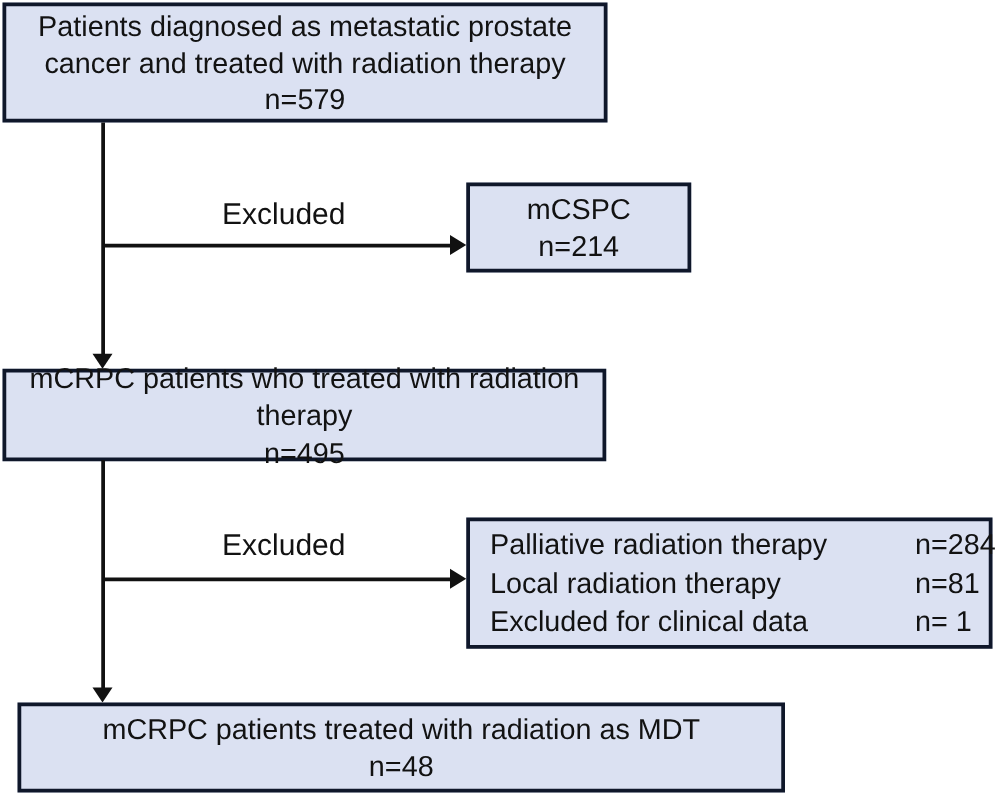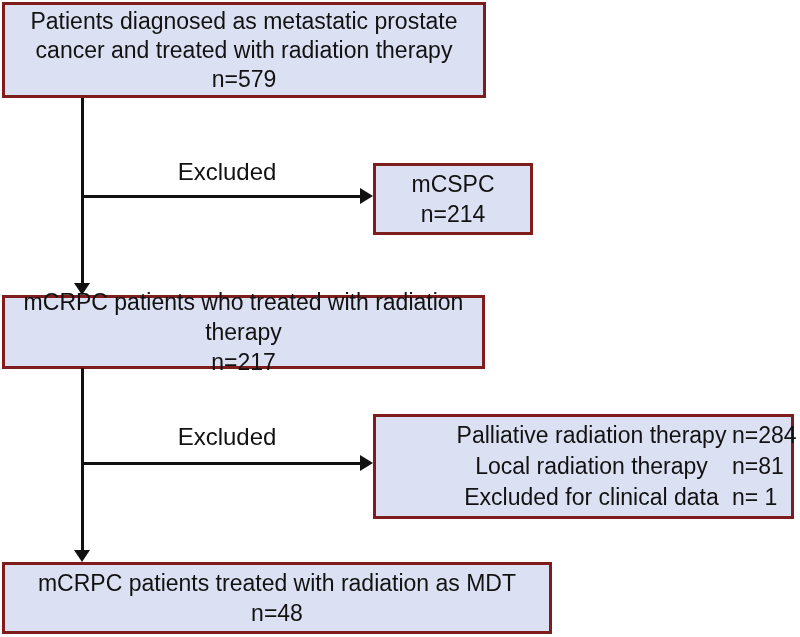--- a/index.html
+++ b/index.html
@@ -13,39 +13,39 @@
     height: 637px;
     background: #ffffff;
     font-family: "Liberation Sans", "DejaVu Sans", sans-serif;
     color: #121212;
     overflow: hidden;
   }
   .box {
     position: absolute;
     box-sizing: border-box;
     background: #dbe1f2;
-    border: 3px solid #7f1d1d;
+    border: 3px solid #0f172a;
     display: flex;
     flex-direction: column;
     justify-content: center;
     align-items: center;
     text-align: center;
     font-size: 23px;
     line-height: 29px;
   }
   .box-initial   { left: 2px;   top: 2px;   width: 484px; height: 96px; }
-  .box-mcspc     { left: 373px; top: 163px; width: 160px; height: 72px; line-height: 30px; }
+  .box-mcspc     { left: 373px; top: 146px; width: 180px; height: 72px; line-height: 30px; }
   .box-mcrpc     { left: 2px;   top: 295px; width: 483px; height: 74px; line-height: 30px; }
   .box-exclusions{
     left: 373px; top: 414px; width: 421px; height: 105px;
     align-items: stretch;
-    text-align: center;
+    text-align: left;
     line-height: 31px;
   }
-  .box-mdt       { left: 2px;   top: 562px; width: 550px; height: 72px; line-height: 30px; }
+  .box-mdt       { left: 14px;   top: 562px; width: 614px; height: 72px; line-height: 30px; }
 
   .excl-row { position: relative; padding-left: 16px; white-space: nowrap; }
   .excl-row .count { position: absolute; left: 356px; top: 0; }
 
   .branch-label {
     position: absolute;
     left: 82px;
     width: 290px;
     text-align: center;
     font-size: 24px;
@@ -94,21 +94,21 @@
   <div class="line hline-1"></div>
   <div class="arrowhead arrow-right arrowhead-2"></div>
 
   <div class="box box-mcspc">
     <div>mCSPC</div>
     <div>n=214</div>
   </div>
 
   <div class="box box-mcrpc">
     <div>mCRPC patients who treated with radiation therapy</div>
-    <div>n=217</div>
+    <div>n=495</div>
   </div>
 
   <div class="line vline-2"></div>
   <div class="arrowhead arrow-down arrowhead-3"></div>
 
   <div class="branch-label branch-label-2">Excluded</div>
   <div class="line hline-2"></div>
   <div class="arrowhead arrow-right arrowhead-4"></div>
 
   <div class="box box-exclusions">

